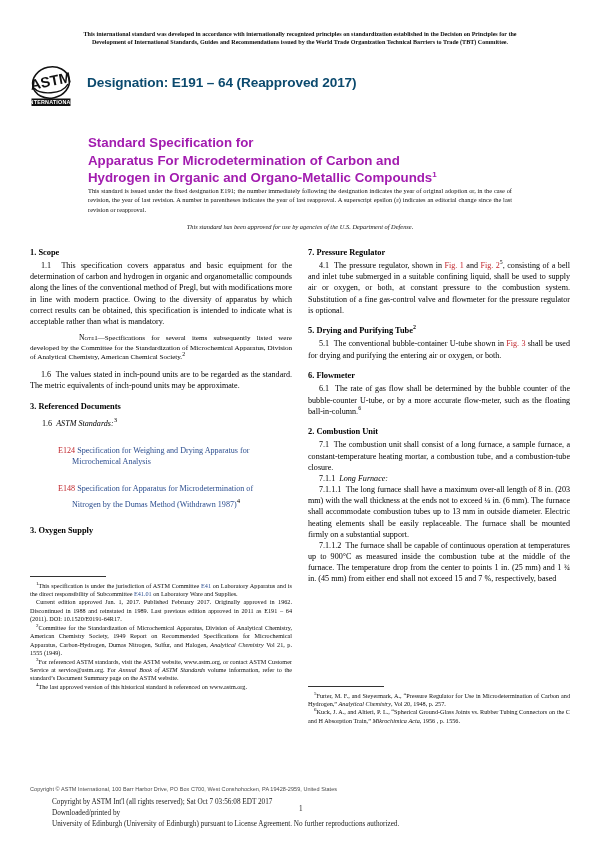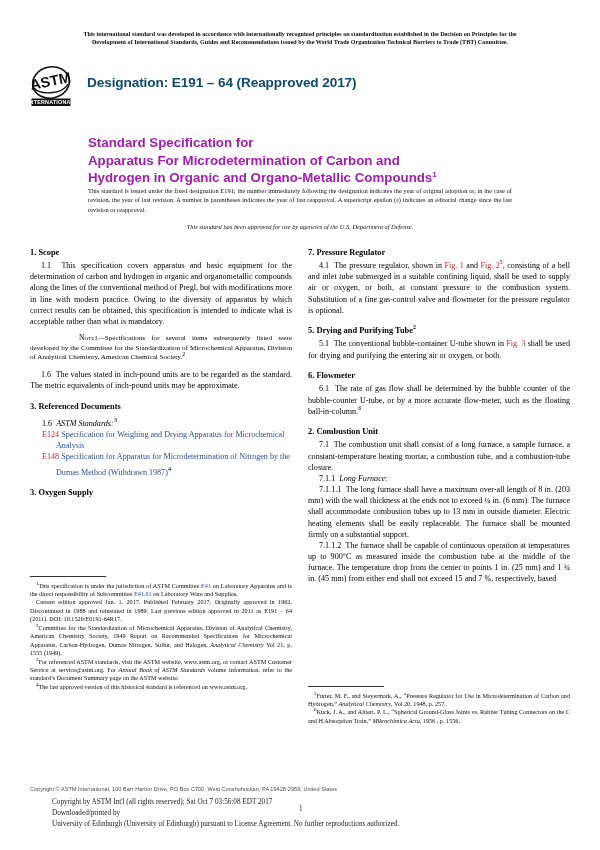--- a/index.html
+++ b/index.html
@@ -148,21 +148,21 @@
     font-size: 7.6px;
     margin-left: 40px;
   }
   p.note sup, p.para sup { font-size: 5.8px; vertical-align: super; line-height: 0; }
   p.gap { margin-top: 6.5px; }
 
   .subhead-italic { font-style: italic; }
 
   
   .std-line {
-    margin: 0;
+    margin: 16px;
     padding: 0 0 0 26px;
     text-indent: -14px;
     text-align: left;
     line-height: 11.15px;
   }
   .std-line:first-child { text-indent: -14px; }
   .std-intro {
     margin: 0;
     padding: 0 0 0 12px;
     text-align: left;

